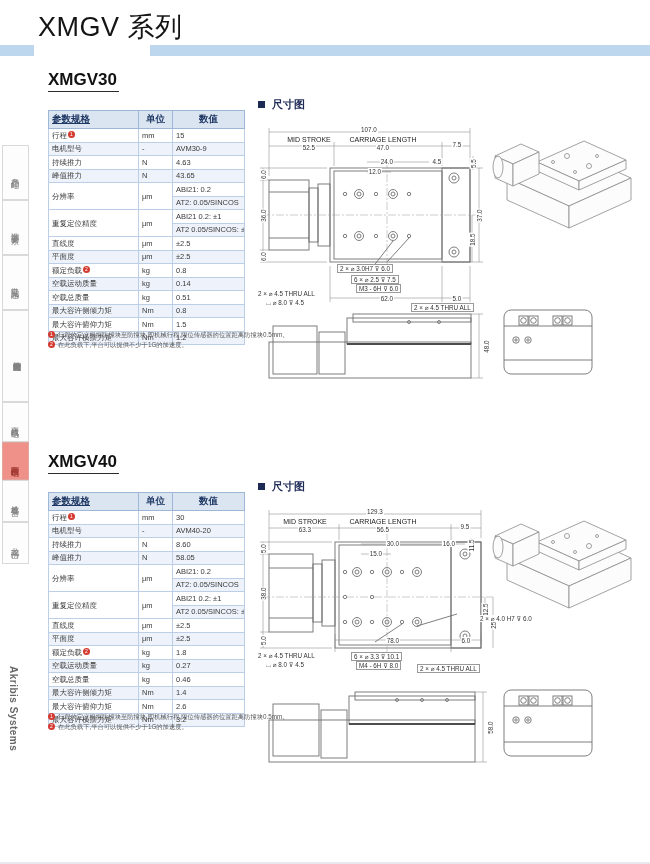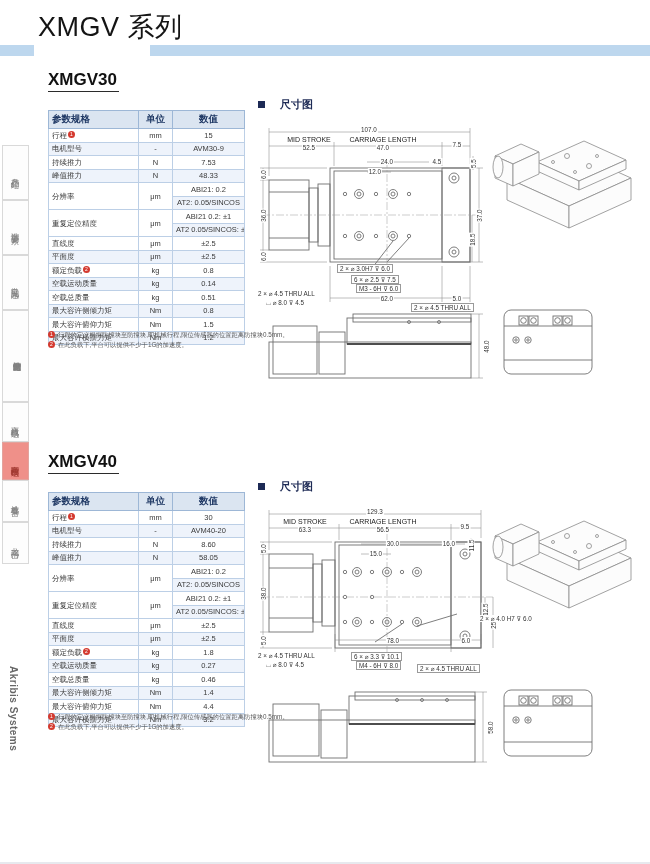--- a/index.html
+++ b/index.html
@@ -16,34 +16,34 @@
             display:flex;align-items:center;justify-content:center;
             writing-mode:vertical-rl;text-orientation:upright;
             font-size:8.5px;letter-spacing:1px;color:#828282;box-sizing:border-box;}
   .side-tab.long{font-size:8px;letter-spacing:0;}
   .side-tab.active{background:#ef9089;border-color:#e2a39d;color:#a03830;}
   .brand-vert{position:absolute;left:8px;top:666px;height:120px;
               writing-mode:vertical-rl;font-size:10px;font-weight:bold;color:#666;letter-spacing:.5px;}
   
   .model-heading{position:absolute;left:48px;font-size:17px;font-weight:bold;color:#111;
                  border-bottom:1.5px solid #2b2b2b;padding:0 2px 1px 0;}
-  .dim-title{position:absolute;display:flex;align-items:center;gap:15px;
+  .dim-title{position:absolute;display:flex;align-items:center;gap:7px;
              font-size:11px;font-weight:bold;color:#1d2a55;}
   .dim-title .sq{width:7px;height:7px;background:#1d2a55;}
   
   .spec{position:absolute;left:48px;width:196px;border-collapse:collapse;table-layout:fixed;}
   .spec th{background:#dbe5f1;color:#1f3864;font-size:9.5px;font-weight:bold;
            border:1px solid #9db7d6;padding:2px 3px;height:13px;}
-  .spec th:first-child{text-align:left;}
+  .spec th:first-child{text-align:left;text-decoration:underline;}
   .spec td{border:1px solid #bccfe6;font-size:7.5px;color:#3a3a3a;
            padding:0 3px;height:12.5px;line-height:9px;overflow:hidden;white-space:nowrap;}
   .spec tbody tr:nth-child(odd) td{background:#ffffff;}
   .spec tbody tr:nth-child(even) td{background:#eef3fb;}
   .spec td.lbl{text-align:left;}
-  .spec td.unit,.spec td.val{text-align:center;}
+  .spec td.unit,.spec td.val{}
   .sup{display:inline-flex;width:7px;height:7px;border-radius:50%;background:#d43a2f;color:#fff;
        font-size:5px;line-height:7px;align-items:center;justify-content:center;
        margin-left:1px;vertical-align:2px;}
   .sup:empty{display:none;}
   .note{position:absolute;left:48px;display:flex;align-items:flex-start;gap:3px;
         font-size:6.3px;color:#555;white-space:nowrap;}
   .note .mark{width:7px;height:7px;border-radius:50%;background:#d43a2f;color:#fff;
         font-size:5px;line-height:7px;display:inline-flex;align-items:center;justify-content:center;flex:none;}
   
   .drawing{position:absolute;left:257px;width:393px;}
@@ -112,26 +112,26 @@
           <td class="val">15</td>
         </tr>
       <tr>
           <td class="lbl"><span>电机型号</span></td>
           <td class="unit">-</td>
           <td class="val">AVM30-9</td>
         </tr>
       <tr>
           <td class="lbl"><span>持续推力</span></td>
           <td class="unit">N</td>
-          <td class="val">7.53</td>
+          <td class="val">4.63</td>
         </tr>
       <tr>
           <td class="lbl"><span>峰值推力</span></td>
           <td class="unit">N</td>
-          <td class="val">48.33</td>
+          <td class="val">43.65</td>
         </tr>
       <tr>
           <td class="lbl" rowspan="2"><span>分辨率</span></td>
           <td class="unit" rowspan="2">μm</td>
           <td class="val">ABI21: 0.2</td>
         </tr>
       <tr>
           <td class="val">AT2: 0.05/SINCOS</td>
         </tr>
       <tr>
@@ -414,21 +414,21 @@
           <td class="val">0.46</td>
         </tr>
       <tr>
           <td class="lbl"><span>最大容许侧倾力矩</span></td>
           <td class="unit">Nm</td>
           <td class="val">1.4</td>
         </tr>
       <tr>
           <td class="lbl"><span>最大容许俯仰力矩</span></td>
           <td class="unit">Nm</td>
-          <td class="val">4.4</td>
+          <td class="val">2.6</td>
         </tr>
       <tr>
           <td class="lbl"><span>最大容许横摆力矩</span></td>
           <td class="unit">Nm</td>
           <td class="val">3.2</td>
         </tr>
     </tbody>
   </table>
 
   <div class="note" style="top:713px;">

